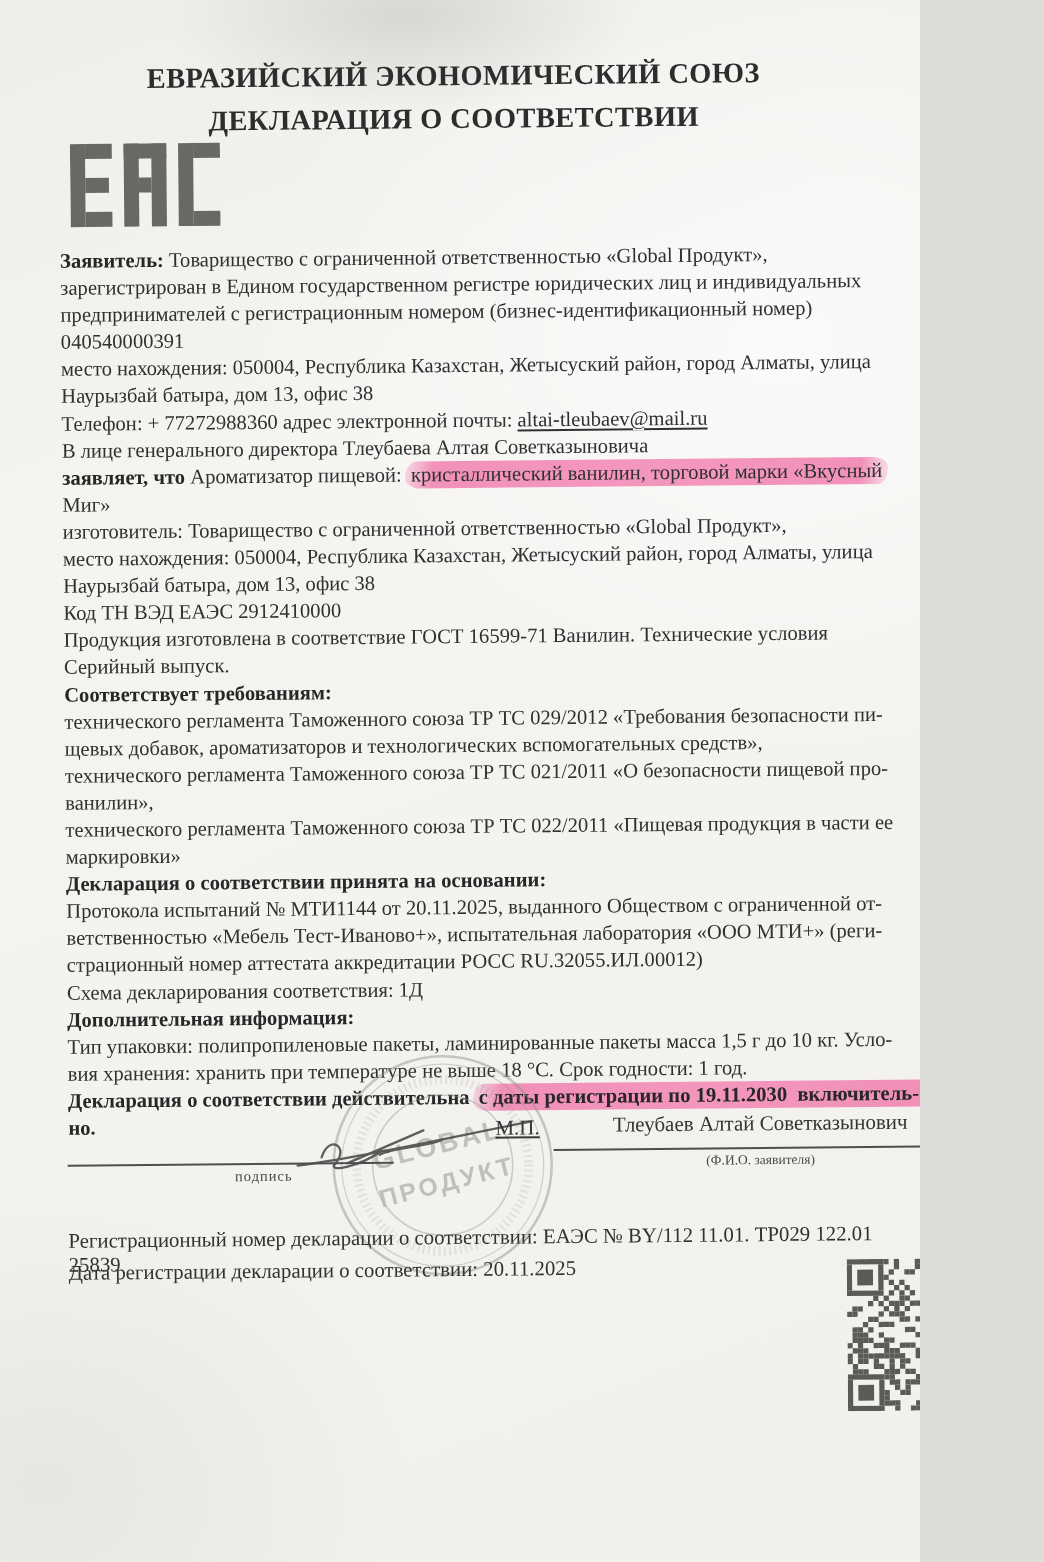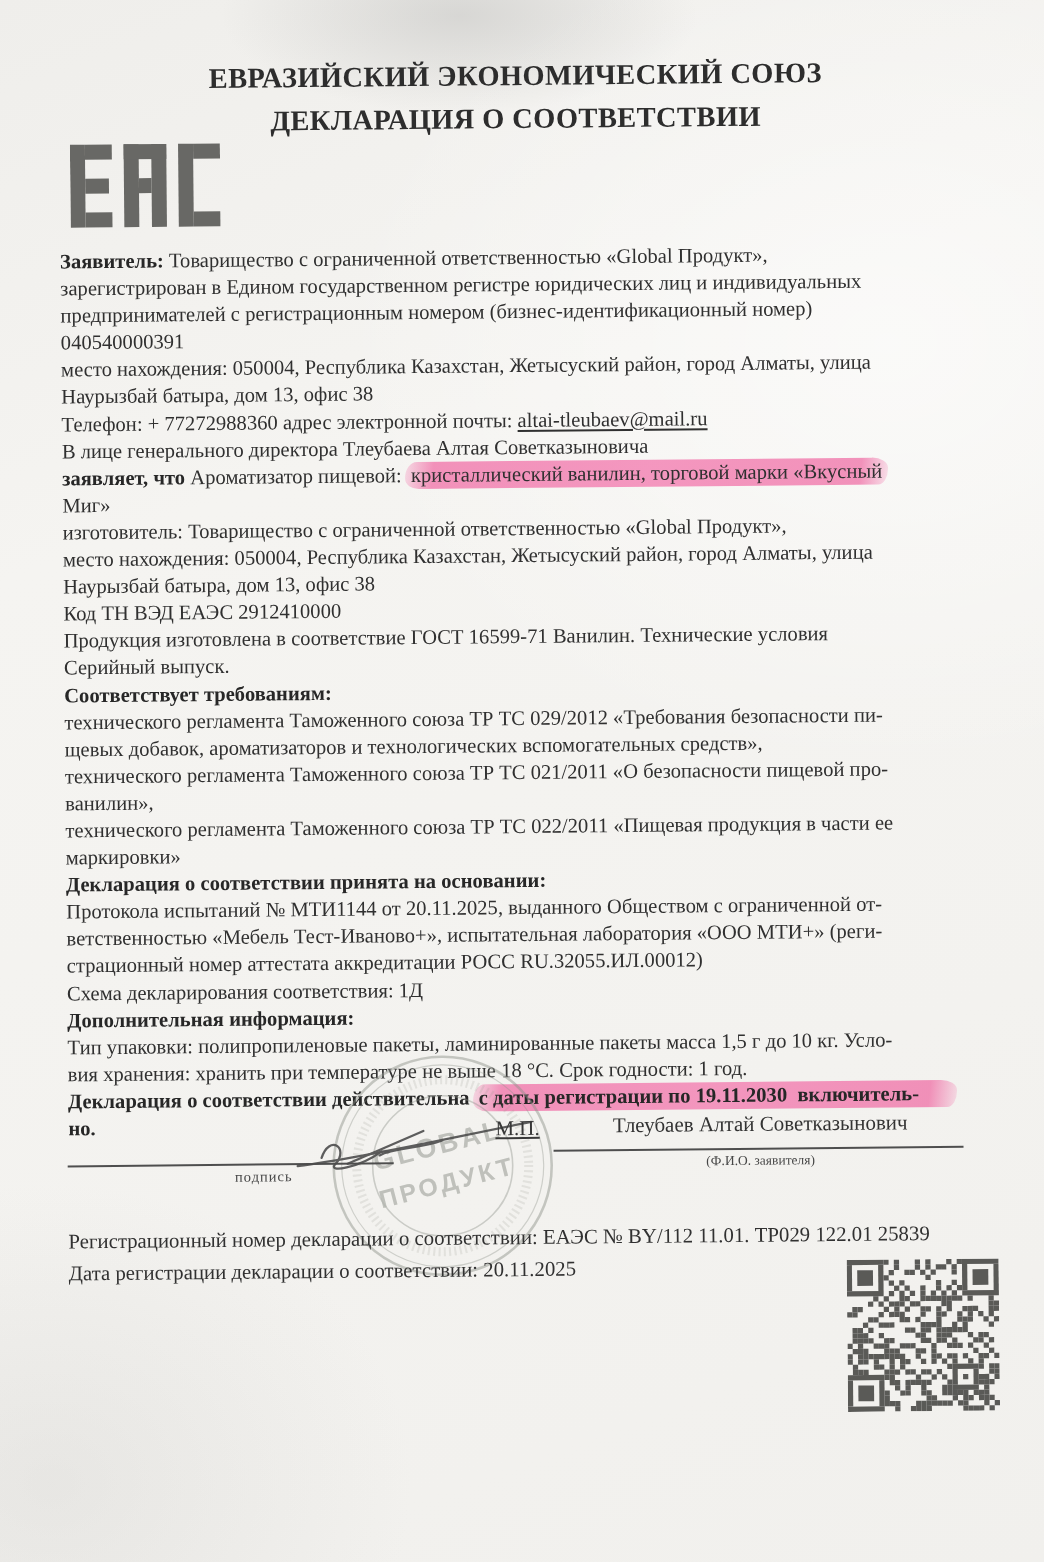--- a/index.html
+++ b/index.html
@@ -1,18 +1,18 @@
 <!DOCTYPE html>
 <html lang="ru"><head>
 <meta charset="utf-8">
 <title>Декларация о соответствии</title>
 <style>
   html,body{margin:0;padding:0;background:#dddcd9;}
   .page{
-    position:relative;width:1044px;height:1562px;overflow:hidden;
+    position:relative;width:920px;height:1562px;overflow:hidden;
     background:
       radial-gradient(ellipse 340px 140px at 44% 1%, rgba(184,184,182,.45), rgba(184,184,182,0) 70%),
       radial-gradient(ellipse 900px 700px at 85% 22%, rgba(255,255,255,.55), rgba(255,255,255,0) 62%),
       radial-gradient(ellipse 600px 500px at 5% 95%, rgba(210,209,206,.35), rgba(210,209,206,0) 60%),
       linear-gradient(160deg,#efeeeb 0%,#f5f4f1 30%,#f3f2ef 70%,#f1f0ed 100%);
     font-family:"Liberation Serif","DejaVu Serif",serif;
     color:#333;
   }
   .doc{position:absolute;inset:0;transform:rotate(-0.55deg);transform-origin:50% 50%;}
 

